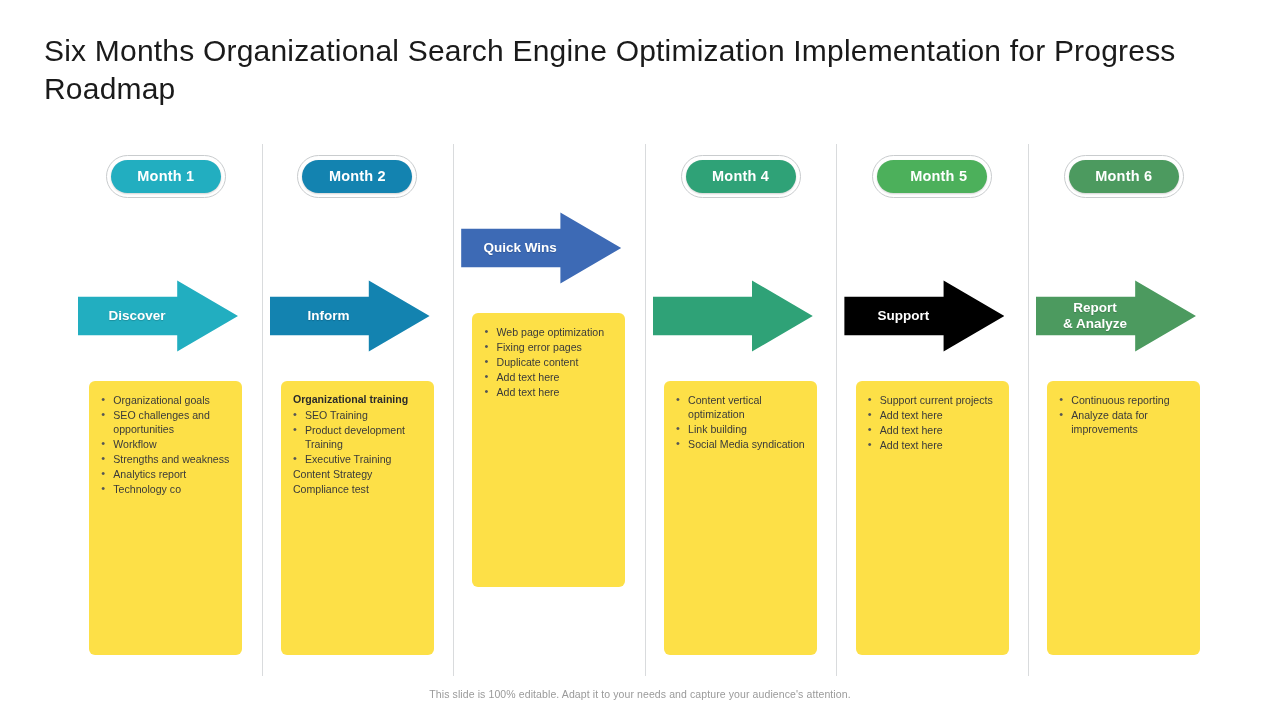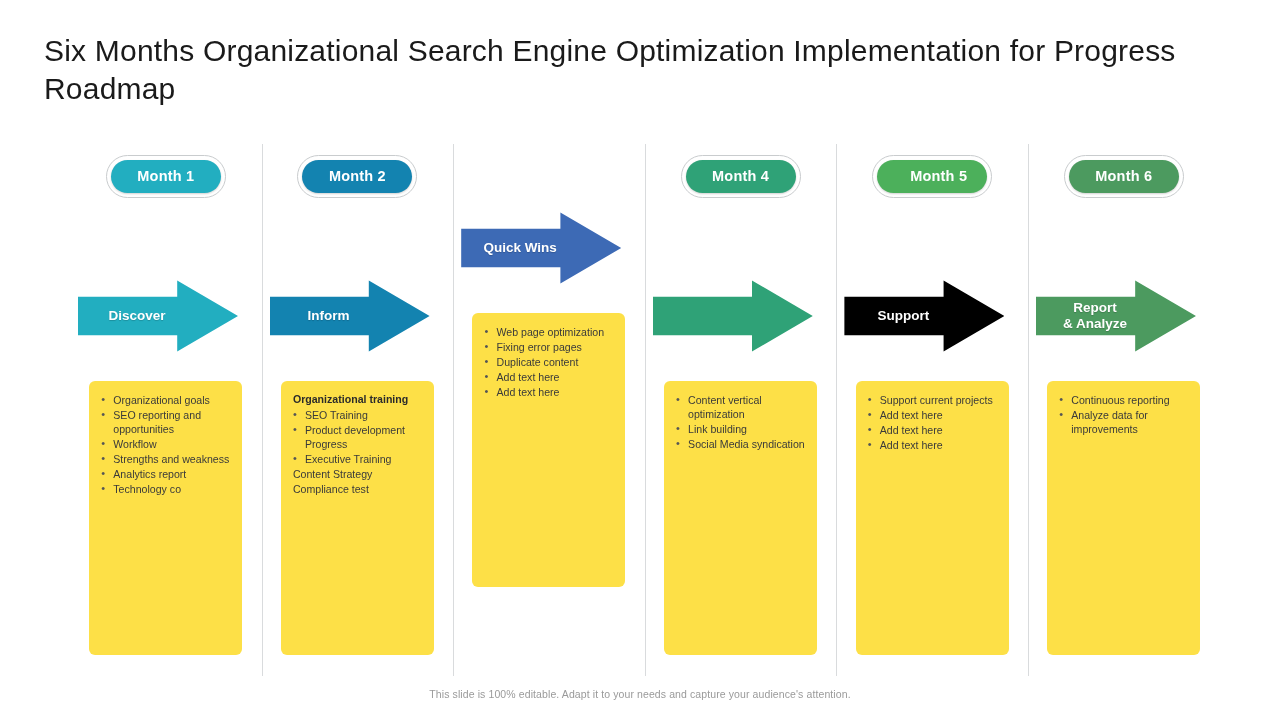--- a/index.html
+++ b/index.html
@@ -89,21 +89,21 @@
         </div>
       </div>
       <div class="arrow-wrap">
         <div class="arrow" style="background: rgb(34, 174, 192);">
           <div class="arrow-label">Discover</div>
         </div>
       </div>
       <div class="panel">
         <ul class="bullets">
           <li>Organizational goals</li>
-          <li>SEO reporting and opportunities</li>
+          <li>SEO challenges and opportunities</li>
           <li>Workflow</li>
           <li>Strengths and weakness</li>
           <li>Analytics report</li>
           <li>Technology co</li>
         </ul>
       </div>
     </div>
     <div class="col">
       <div class="pill-wrap">
         <div class="pill-outer">
@@ -112,21 +112,21 @@
       </div>
       <div class="arrow-wrap">
         <div class="arrow" style="background: rgb(19, 131, 176);">
           <div class="arrow-label">Inform</div>
         </div>
       </div>
       <div class="panel">
         <div class="panel-head">Organizational training</div>
         <ul class="bullets">
           <li>SEO Training</li>
-          <li>Product development Progress</li>
+          <li>Product development Training</li>
           <li>Executive Training</li>
         </ul>
         <div class="tail-line">Content Strategy</div>
         <div class="tail-line">Compliance test</div>
       </div>
     </div>
     <div class="col">
       <div class="arrow-wrap">
         <div class="arrow" style="background: rgb(61, 106, 181);">
           <div class="arrow-label">Quick Wins</div>

